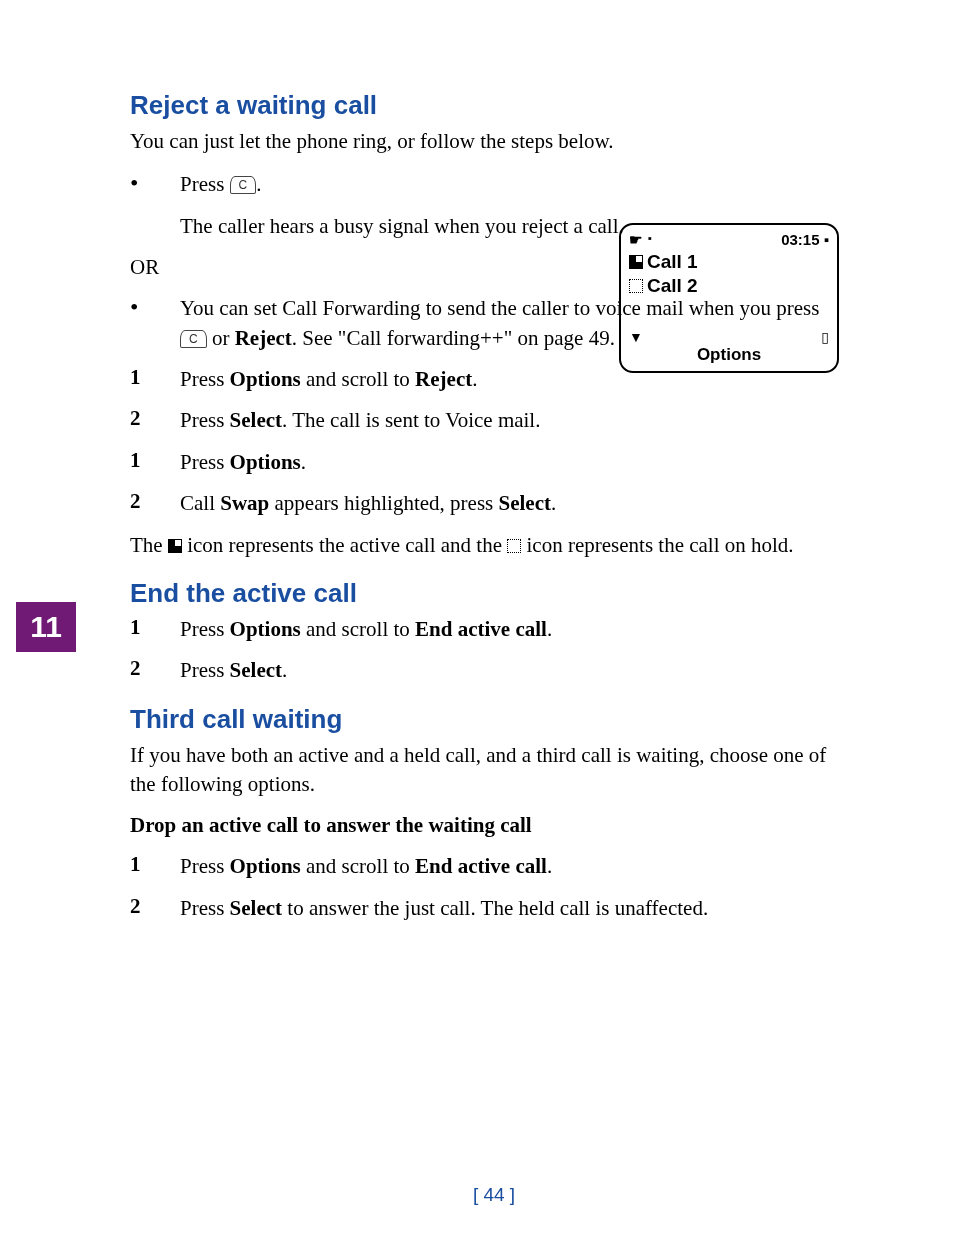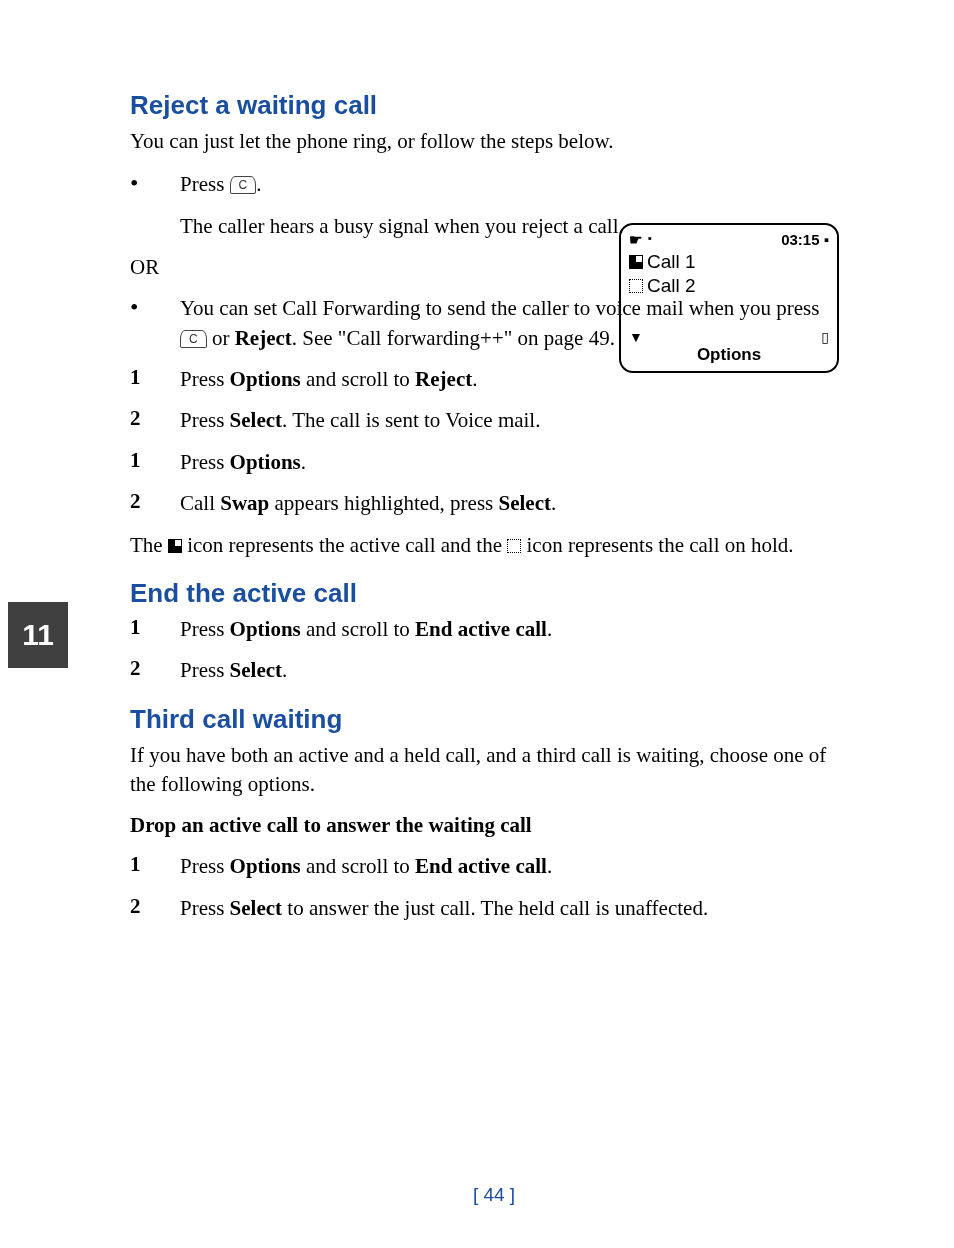--- a/index.html
+++ b/index.html
@@ -12,25 +12,25 @@
     height: 1248px;
     position: relative;
     box-sizing: border-box;
   }
   .page {
     padding: 90px 110px 60px 130px;
     position: relative;
   }
   .section-tab {
     position: absolute;
-    left: 8px;
+    left: 16px;
     top: 602px;
     width: 60px;
-    height: 66px;
-    background: #404040;
+    height: 50px;
+    background: #701a75;
     color: #fff;
     font-weight: bold;
     font-size: 30px;
     display: flex;
     align-items: center;
     justify-content: center;
     font-family: Arial, sans-serif;
   }
   h2.blue {
     color: #1a4ea0;
@@ -102,21 +102,21 @@
     padding: 6px 8px;
   }
   .phone-top {
     display:flex;
     justify-content: space-between;
     font-size: 15px;
     font-weight: bold;
   }
   .phone-line {
     font-size: 19px;
-    font-weight: normal;
+    font-weight: bold;
     display:flex;
     align-items:center;
     gap:4px;
     margin-top:2px;
   }
   .phone-options {
     text-align:center;
     font-weight:bold;
     font-size:17px;
     position:absolute;

